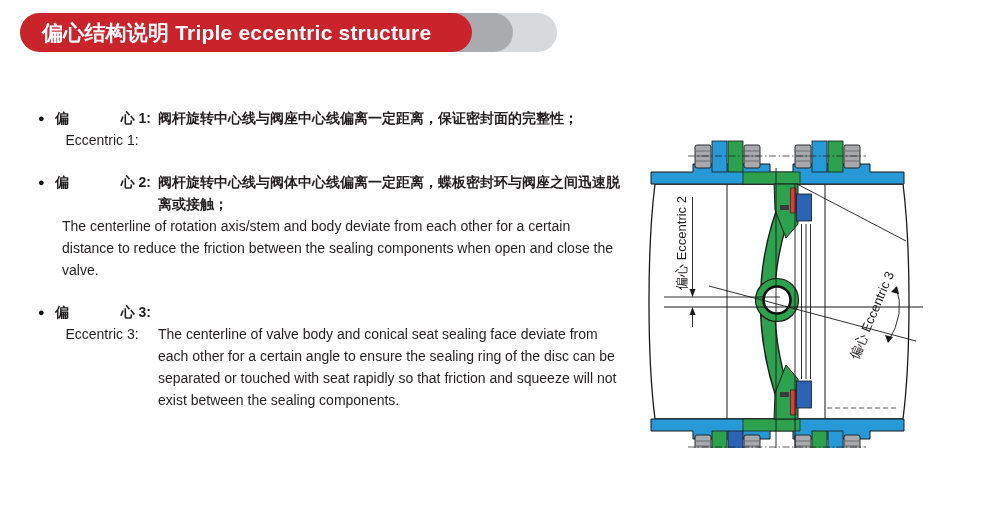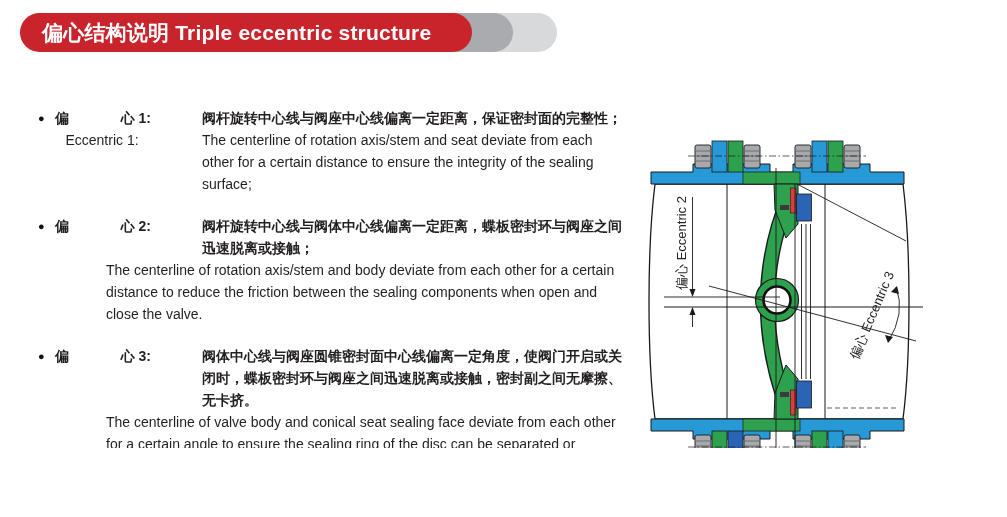--- a/index.html
+++ b/index.html
@@ -20,21 +20,21 @@
     white-space:nowrap;
   }
   
   .content { position:absolute; left:38px; top:107px; width:588px; }
   .item { margin-bottom:20px; font-size:14px; line-height:22px; }
   .row { display:flex; align-items:flex-start; }
   .bcol { flex:0 0 17px; font-size:11px; line-height:22px; color:#111; }
   .lcol { flex:0 0 96px; }
   .cnlabel { display:flex; justify-content:space-between; font-weight:bold; }
   .enlabel { text-align:center; padding-right:2px; }
-  .tcol { flex:1 1 auto; padding-left:7px;margin-left:44px; }
+  .tcol { flex:1 1 auto; padding-left:7px; }
   .cn { font-weight:bold; }
   
   .diagram { position:absolute; left:628px; top:126px; width:379px; height:391px; }
   svg text { font-family:"Liberation Sans", sans-serif; fill:#231f20; }
 </style>
 </head>
 <body>
 
 <div class="page">
 
@@ -52,21 +52,20 @@
         <span class="bcol">●</span>
         <span class="lcol cnlabel">
             <span>偏</span>
             <span>心 1:</span>
           </span>
         <span class="tcol cn">阀杆旋转中心线与阀座中心线偏离一定距离，保证密封面的完整性；</span>
       </div>
       <div class="row">
         <span class="bcol"></span>
         <span class="lcol enlabel">Eccentric 1:</span>
-        <span class="tcol">The centerline of rotation axis/stem and seat deviate from each other for a certain distance to ensure the integrity of the sealing surface;</span>
       </div>
     </div>
 
     <div class="item">
       <div class="row">
         <span class="bcol">●</span>
         <span class="lcol cnlabel">
             <span>偏</span>
             <span>心 2:</span>
           </span>
@@ -78,24 +77,24 @@
       </div>
     </div>
 
     <div class="item">
       <div class="row">
         <span class="bcol">●</span>
         <span class="lcol cnlabel">
             <span>偏</span>
             <span>心 3:</span>
           </span>
-        <span class="tcol cn">阀体中心线与阀座圆锥密封面中心线偏离一定角度，使阀门开启或关闭时，蝶板密封环与阀座之间迅速脱离或接触，密封副之间无摩擦、无卡挤。</span>
       </div>
       <div class="row">
         <span class="bcol"></span>
+        <span class="lcol enlabel">Eccentric 3:</span>
         <span class="tcol">The centerline of valve body and conical seat sealing face deviate from each other for a certain angle to ensure the sealing ring of the disc can be separated or touched with seat rapidly so that friction and squeeze will not exist between the sealing components.</span>
       </div>
     </div>
 
   </div>
 
   <div class="diagram">
     <svg width="379" height="391" viewBox="628 126 379 391">
 
       <path d="M655,184 L903,184 C911,248 911,356 903,419 L655,419 C647,356 647,248 655,184 Z" fill="#ffffff" stroke="#1a1a1a" stroke-width="1.3"></path>

